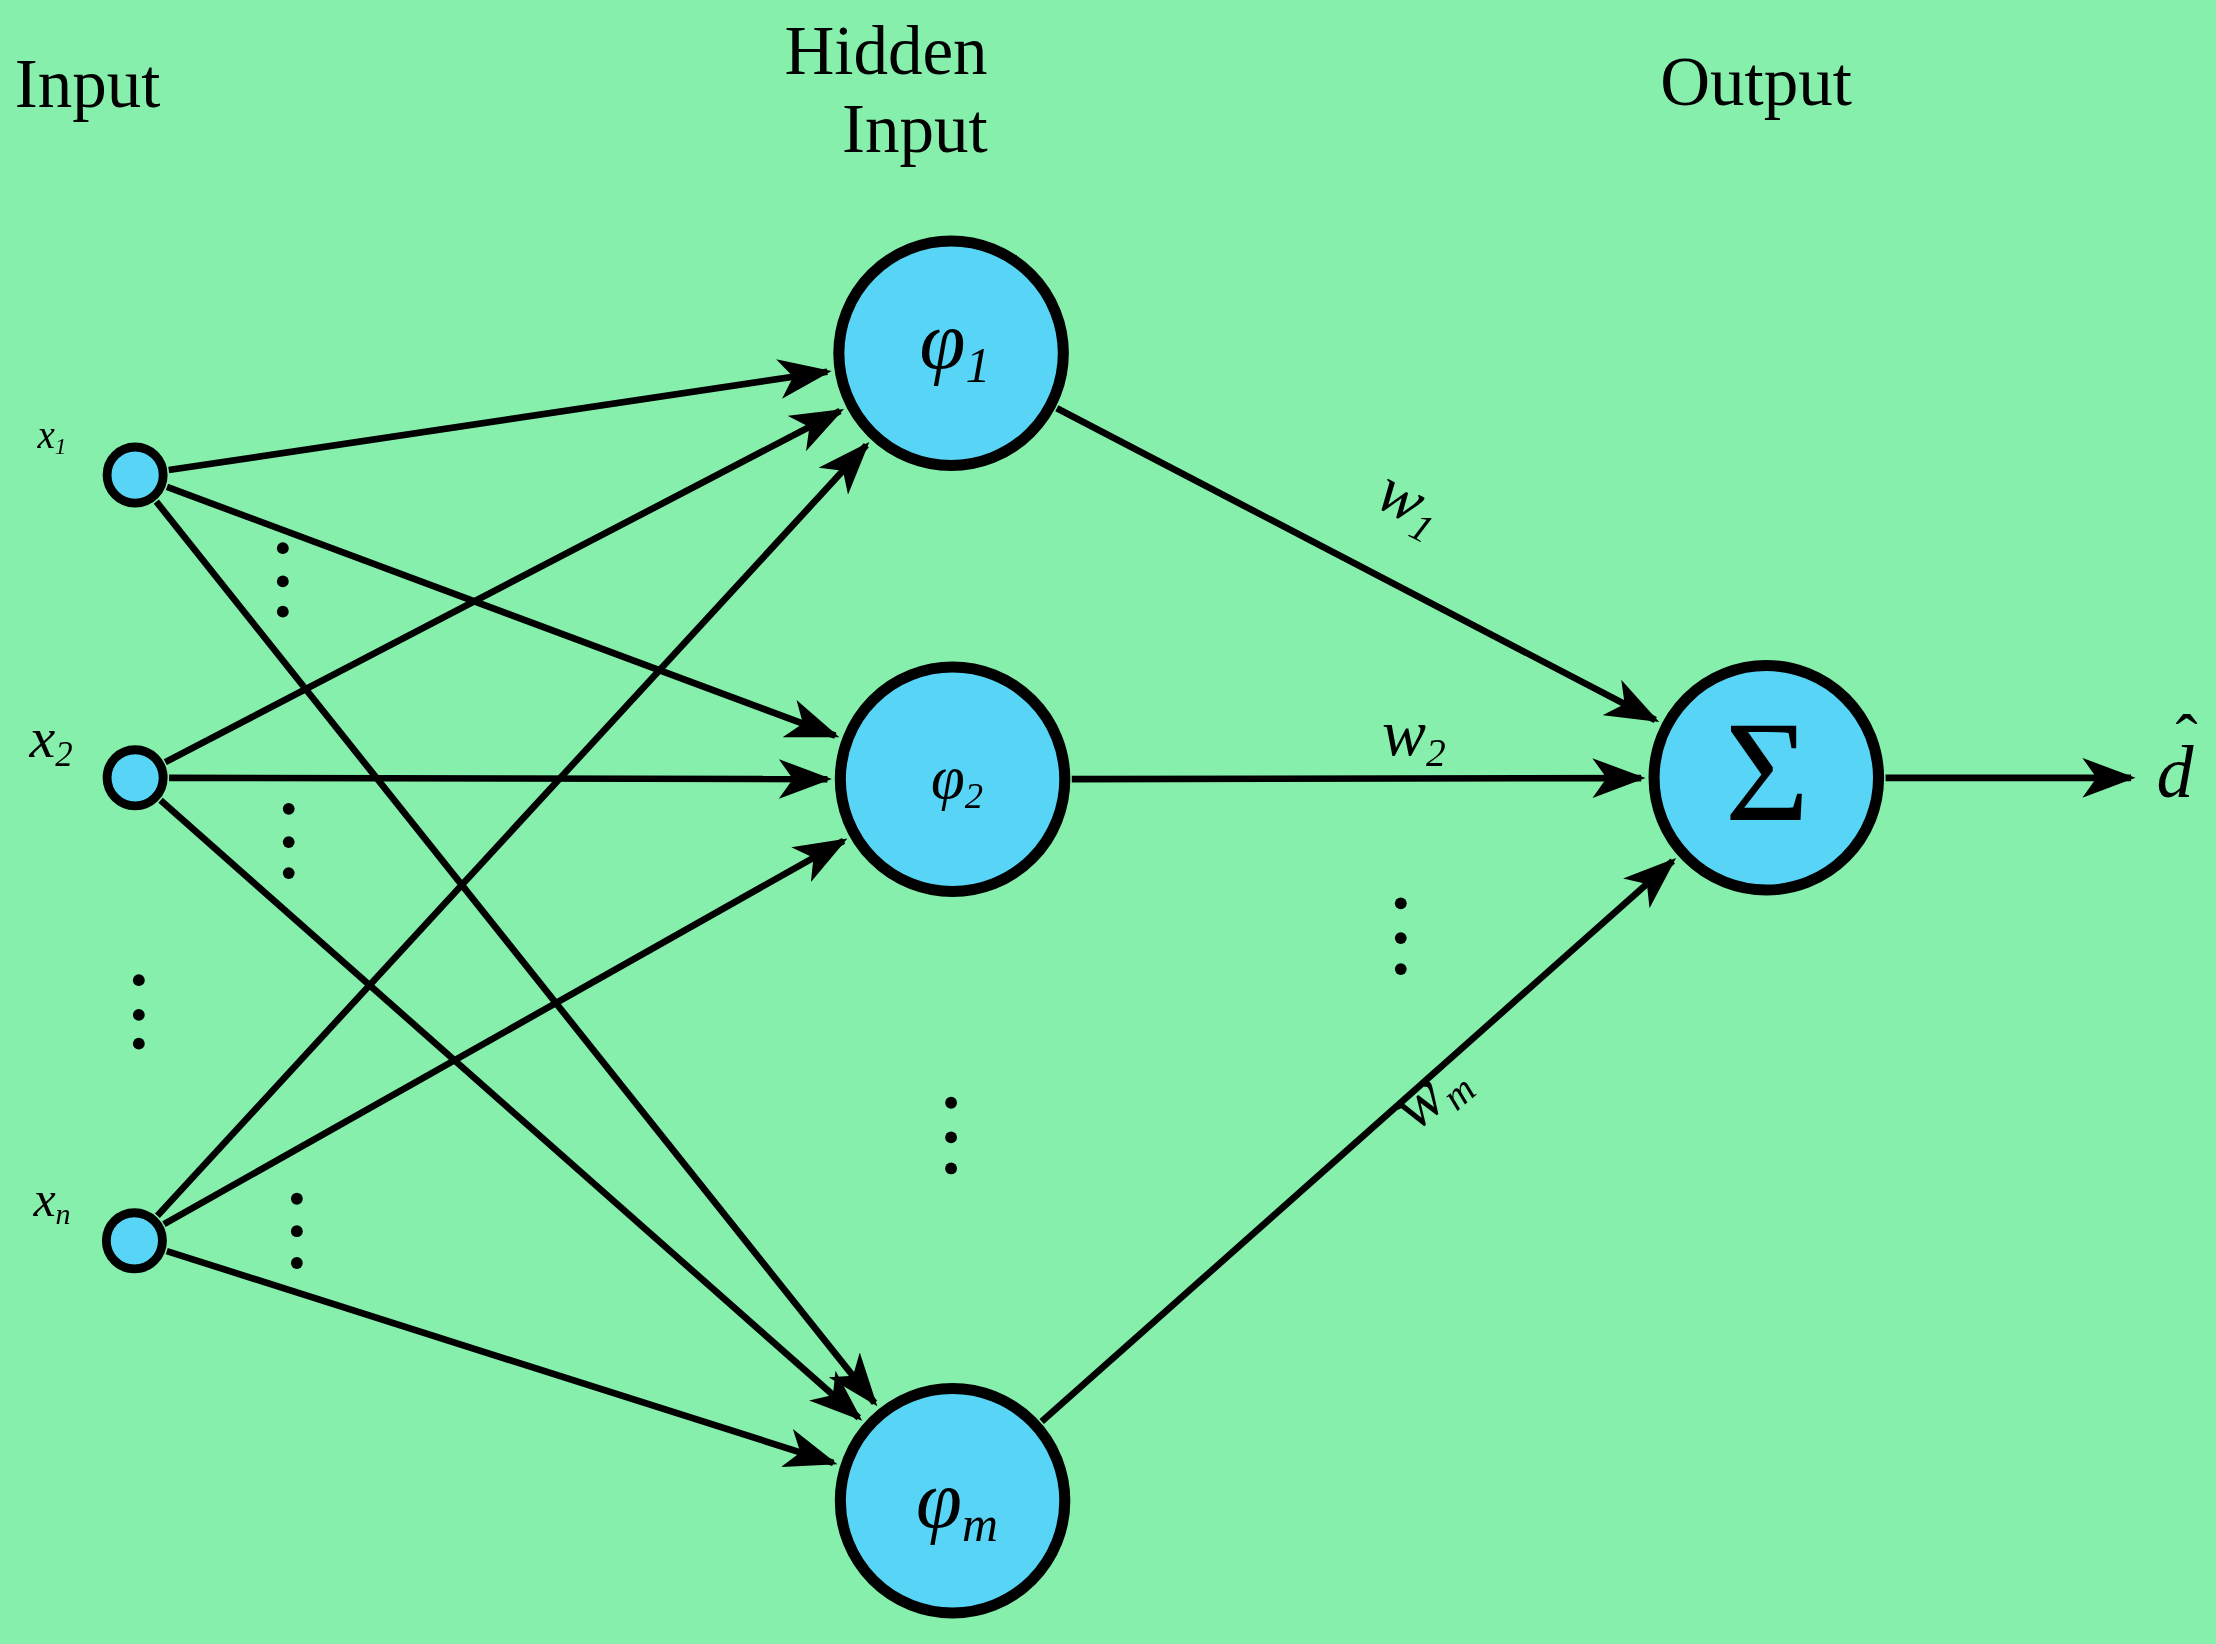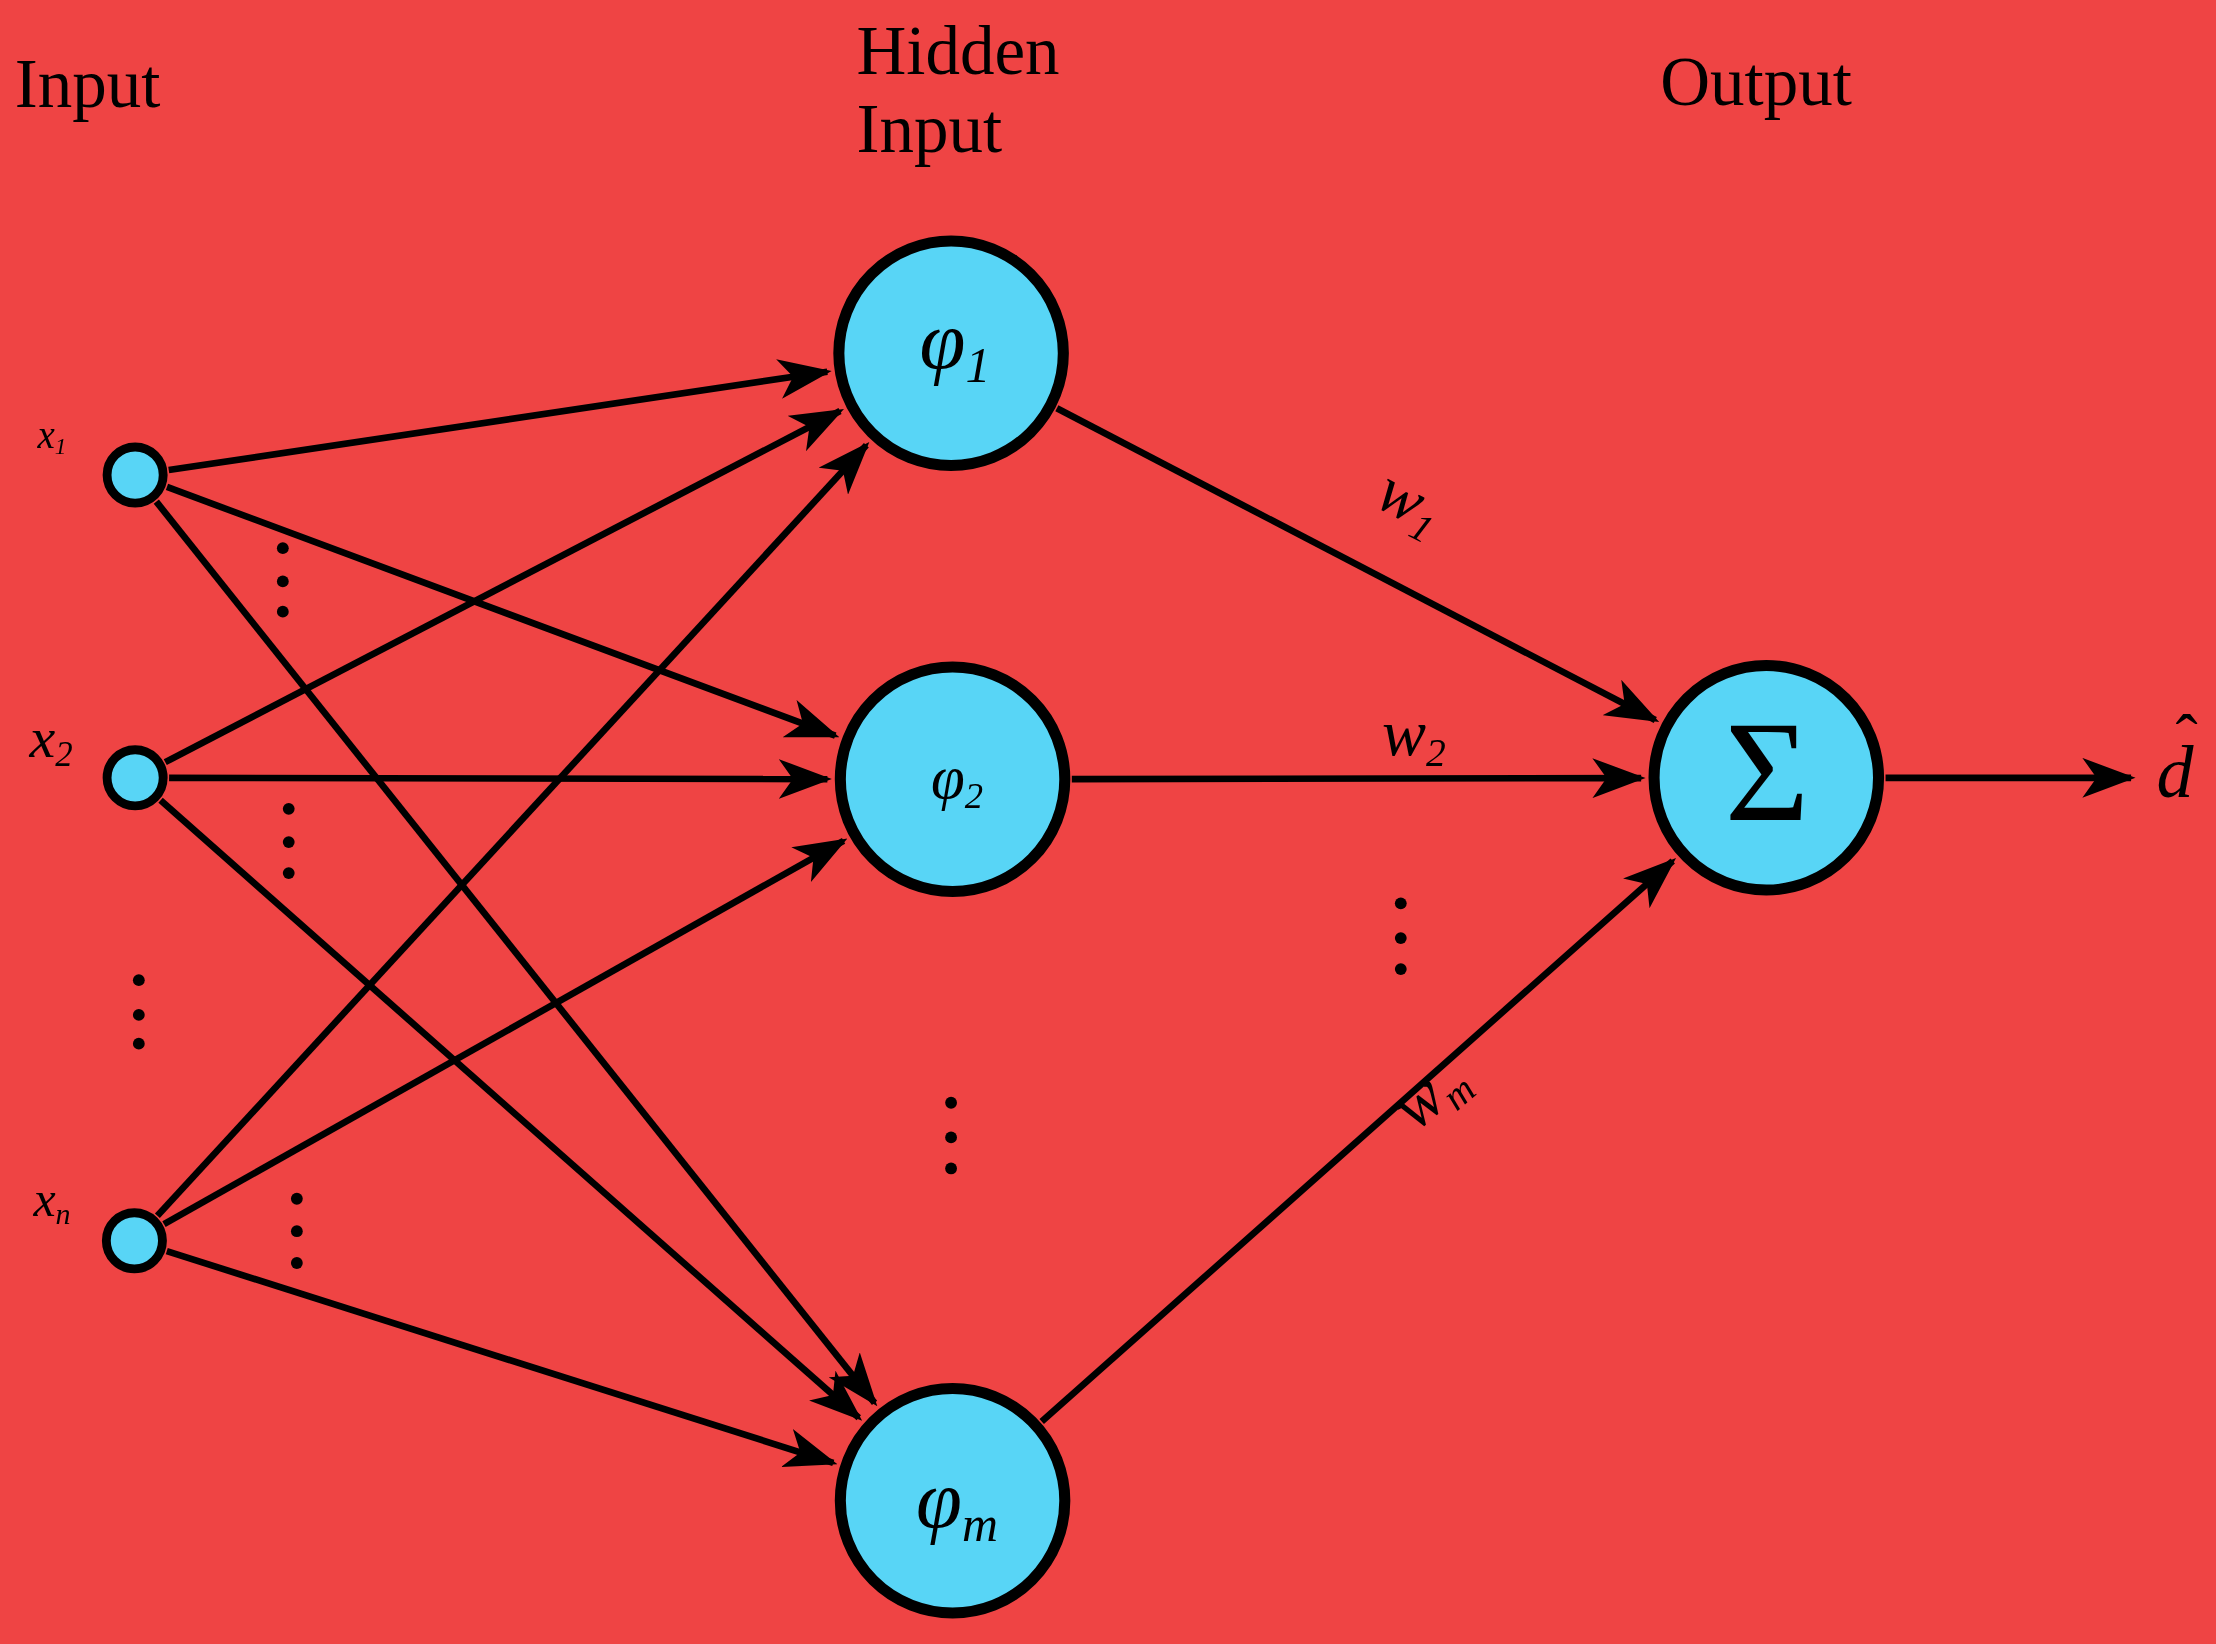--- a/index.html
+++ b/index.html
@@ -4,41 +4,41 @@
 <style>
   html, body {
     margin: 0;
     padding: 0;
     background: #ffffff;
   }
   .canvas {
     position: relative;
     width: 2216px;
     height: 1645px;
-    background: #ef4444;
+    background: #86efac;
     overflow: hidden;
     font-family: "Liberation Serif", "DejaVu Serif", serif;
     color: #000000;
   }
   #net-svg {
     position: absolute;
     left: 0;
     top: 0;
     width: 2216px;
     height: 1645px;
   }
   .col-label {
     position: absolute;
     font-size: 69px;
     line-height: 1.13;
     white-space: nowrap;
     color: #000;
   }
   #lbl-input  { left: 14.8px;   top: 46px; }
-  #lbl-hidden { left: 958px; top: 13.3px; transform: translateX(-50%); text-align: left; }
+  #lbl-hidden { left: 886px; top: 13.3px; transform: translateX(-50%); text-align: right; }
   #lbl-output { left: 1756px; top: 44px; transform: translateX(-50%); }
 
   .math {
     position: absolute;
     font-style: italic;
     white-space: nowrap;
     transform: translate(-50%, -50%);
     color: #000;
   }
   .math .sub {

